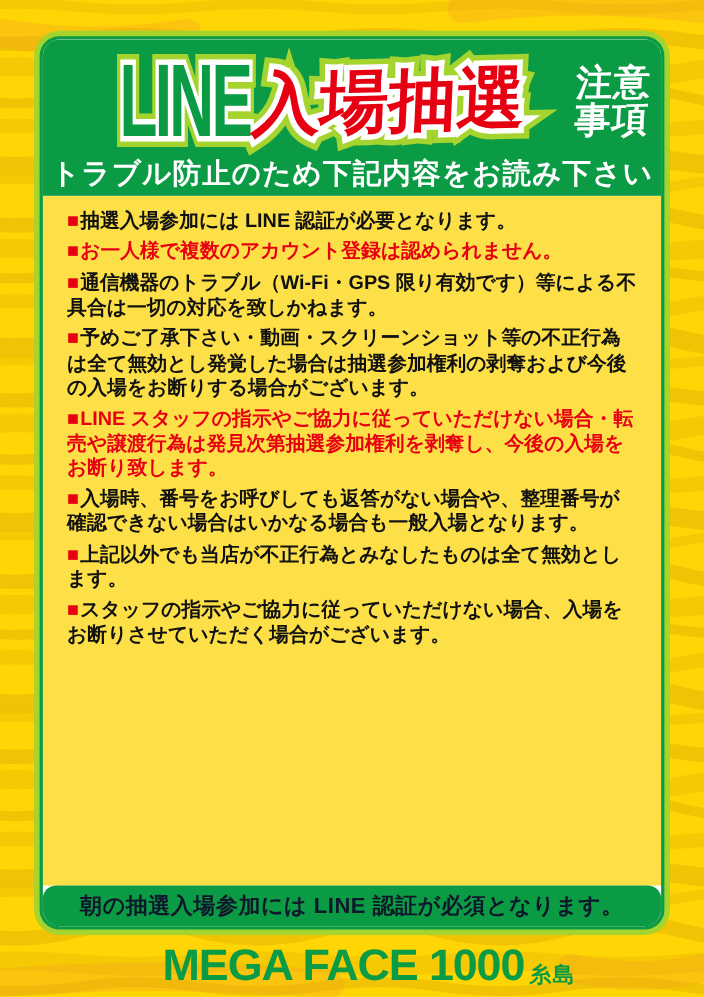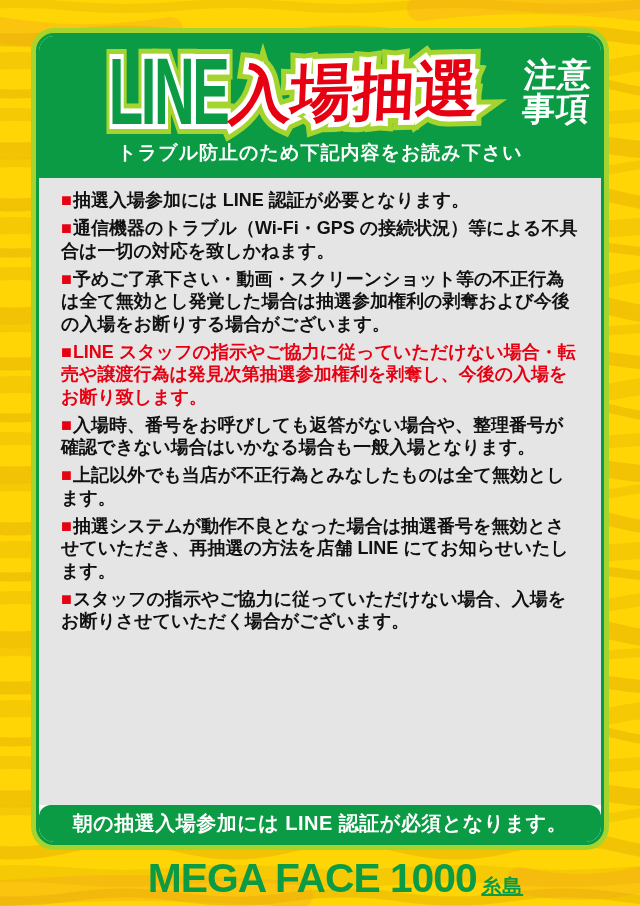--- a/index.html
+++ b/index.html
@@ -63,60 +63,60 @@
   .t-fill .t-kanji{color:var(--red);}
 
   .badge{
     position:absolute;right:10px;top:16px;
     color:#fff;font-size:33px;font-weight:900;line-height:34px;
     transform:skewX(-4deg) rotate(-1deg);
     text-align:center;letter-spacing:1px;
   }
   .subtitle{
     margin-top:-2px;
-    color:#fff;font-size:19px;font-weight:900;
+    color:#fff;font-size:26px;font-weight:900;
     text-align:center;letter-spacing:1px;
   }
 
   
   .card-body{
-    flex:1 1 auto;background:#e5e5e5;
+    flex:1 1 auto;background:#fde047;
     padding:11px 20px 4px 22px;
     overflow:hidden;
   }
   .notice-item{
     font-size:18px;font-weight:bold;line-height:1.24;
     margin-bottom:6px;
     color:var(--black);
     text-align:left;
   }
   .notice-item.red{color:var(--red);}
   .notice-item .marker{color:var(--red);margin-right:1px;}
 
   
   .bottom-bar{
     flex:0 0 auto;height:37px;
     background:var(--green);
     border-radius:12px 12px 0 0;
     display:flex;align-items:center;justify-content:center;
-    color:#ffffff;font-size:20px;font-weight:900;letter-spacing:.5px;
+    color:#0f172a;font-size:20px;font-weight:900;letter-spacing:.5px;
   }
 
   
   .footer{
     position:absolute;left:17px;top:851px;width:640px;height:55px;
     display:flex;align-items:center;justify-content:center;
   }
   .brand-name{
     color:var(--green);font-size:40px;font-weight:900;
     letter-spacing:-1px;transform:scaleX(1.02);
   }
   .brand-loc{
     color:var(--green);font-size:20px;font-weight:900;
-    margin-left:8px;margin-top:16px;letter-spacing:1px;text-decoration:underline;
+    margin-left:8px;margin-top:16px;letter-spacing:1px;
   }
 </style>
 </head>
 <body>
 
 <div class="stage">
 
   <svg class="bg-svg" id="bg-stripes" width="640" height="906" viewBox="0 0 640 906">
       <rect width="640" height="906" fill="#ffd505"></rect>
       <path d="M -40 6 q 55 -5 110 0 q 55 5 110 0 q 55 -5 110 0 q 55 5 110 0 q 55 -5 110 0 q 55 5 110 0 q 55 -5 110 0" fill="none" stroke="#eec005" stroke-width="9" stroke-linecap="round" opacity="0.55"></path>
@@ -182,45 +182,45 @@
       </div>
       <div class="subtitle">トラブル防止のため下記内容をお読み下さい</div>
     </div>
 
     <div class="card-body" id="notice-list">
   <div class="notice-item">
     <span class="marker">■</span><span class="notice-text">抽選入場参加には LINE 認証が必要となります。</span>
   </div>
 
 
-
-
-  <div class="notice-item">
-    <span class="marker">■</span><span class="notice-text">通信機器のトラブル（Wi-Fi・GPS の接続状況）等による不具合は一切の対応を致しかねます。</span>
+  <div class="notice-item red">
+    <span class="marker">■</span><span class="notice-text">お一人様で複数のアカウント登録は認められません。</span>
+  </div>
+
+
+  <div class="notice-item">
+    <span class="marker">■</span><span class="notice-text">通信機器のトラブル（Wi-Fi・GPS 限り有効です）等による不具合は一切の対応を致しかねます。</span>
   </div>
 
   <div class="notice-item">
     <span class="marker">■</span><span class="notice-text">予めご了承下さい・動画・スクリーンショット等の不正行為は全て無効とし発覚した場合は抽選参加権利の剥奪および今後の入場をお断りする場合がございます。</span>
   </div>
 
   <div class="notice-item red">
     <span class="marker">■</span><span class="notice-text">LINE スタッフの指示やご協力に従っていただけない場合・転売や譲渡行為は発見次第抽選参加権利を剥奪し、今後の入場をお断り致します。</span>
   </div>
 
   <div class="notice-item">
     <span class="marker">■</span><span class="notice-text">入場時、番号をお呼びしても返答がない場合や、整理番号が確認できない場合はいかなる場合も一般入場となります。</span>
   </div>
 
   <div class="notice-item">
     <span class="marker">■</span><span class="notice-text">上記以外でも当店が不正行為とみなしたものは全て無効とします。</span>
   </div>
 
-  <div class="notice-item">
-    <span class="marker">■</span><span class="notice-text">抽選システムが動作不良となった場合は抽選番号を無効とさせていただき、再抽選の方法を店舗 LINE にてお知らせいたします。</span>
-  </div>
 
 
   <div class="notice-item">
     <span class="marker">■</span><span class="notice-text">スタッフの指示やご協力に従っていただけない場合、入場をお断りさせていただく場合がございます。</span>
   </div>
 </div>
 
     <div class="bottom-bar">
       <span>朝の抽選入場参加には LINE 認証が必須となります。</span>
     </div>

